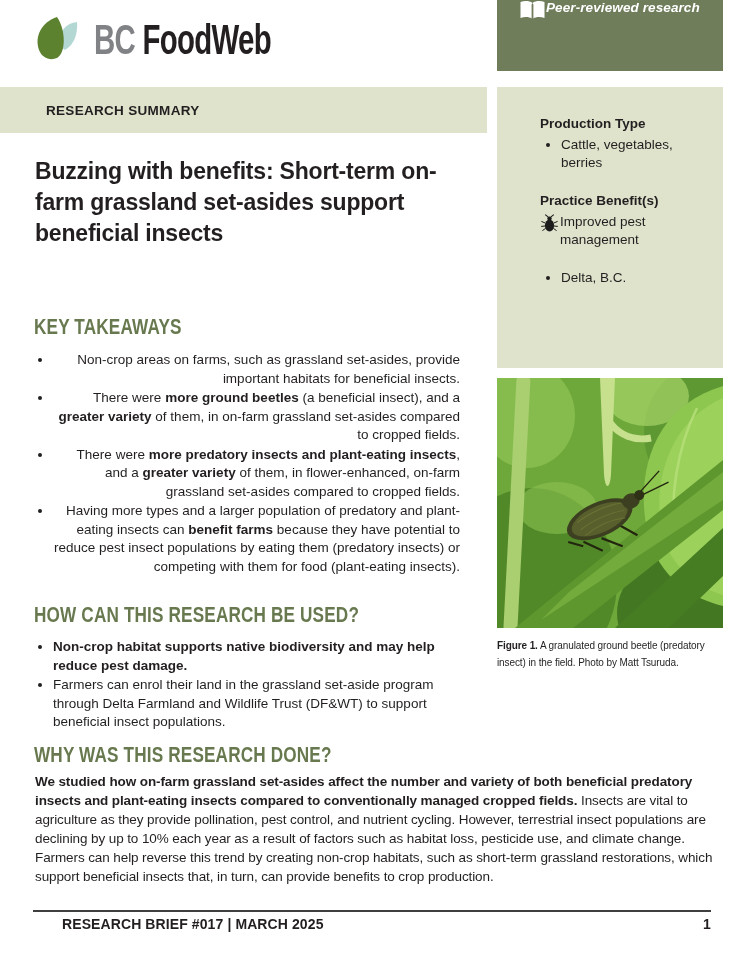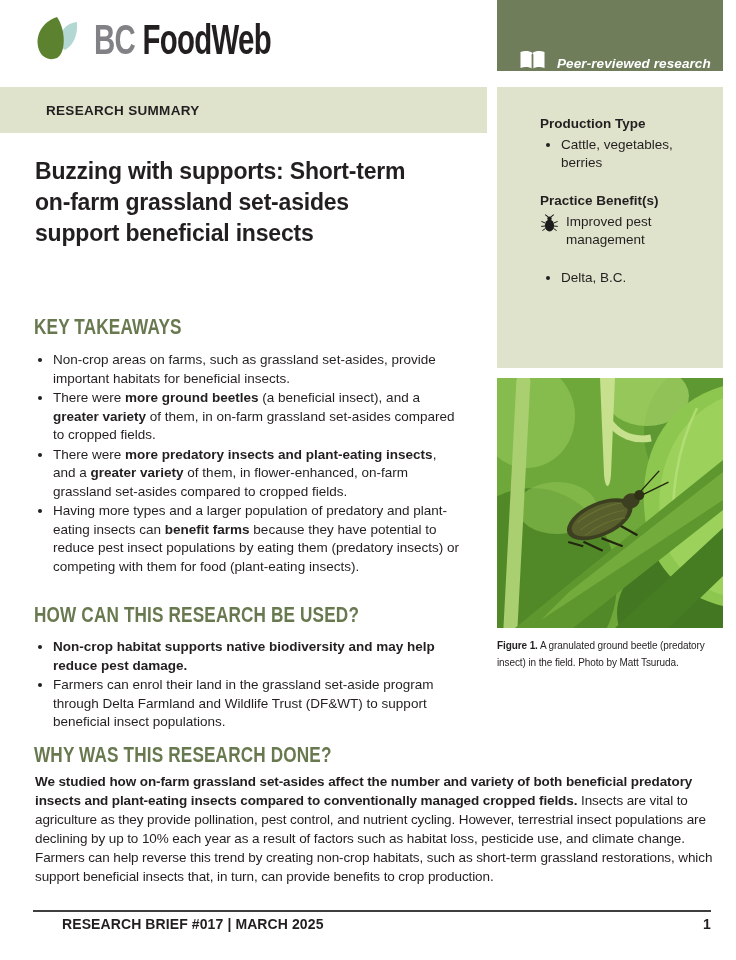--- a/index.html
+++ b/index.html
@@ -9,21 +9,21 @@
 
   
   .logo { position:absolute; left:30px; top:14px; display:flex; align-items:center; gap:12px; }
   .logo-mark { width:52px; height:52px; }
   .logo-text { font-size:42px; font-weight:700; letter-spacing:-1px; white-space:nowrap;
                transform:scaleX(0.70); transform-origin:left center; }
   .logo-bc { color:#808285; }
   .logo-foodweb { color:#231f20; }
 
   .badge { position:absolute; left:497px; top:0; width:226px; height:71px; background:#6f7d5b;
-           display:flex; align-items:flex-end; padding-left:22px; gap:11px; }
+           display:flex; align-items:flex-start; padding-left:22px; }
   .badge-label { color:#ffffff; font-size:13.5px; font-weight:700; font-style:italic; letter-spacing:0.1px; }
   .book-icon { width:27px; height:21px; flex:0 0 auto; }
 
   
   .banner { position:absolute; left:0; top:87px; width:487px; height:46px; background:#dfe3cc;
             display:flex; align-items:center; padding-left:35px; }
   .banner-label { font-size:13.5px; font-weight:700; letter-spacing:0.3px;padding-left:11px; }
 
   
   .title { position:absolute; left:35px; top:156px; width:402px; font-size:23px; font-weight:700;
@@ -34,33 +34,33 @@
                      white-space:nowrap; transform:scaleX(0.78); transform-origin:left center;
                      letter-spacing:0.2px; }
   .h-takeaways { top:314px; }
   .h-used { top:602px; }
   .h-why { top:742px; }
 
   ul.bullets { position:absolute; left:36px; width:424px; list-style:disc outside; padding-left:17px;
                font-size:13.5px; line-height:18.5px; }
   ul.bullets li { margin-bottom:1px; }
   ul.bullets b, .rich b { font-weight:700; }
-  .ul-takeaways { top:351px; }
+  .ul-takeaways { top:351px;text-align:right; }
   .ul-used { top:638px; }
 
   .why-paragraph { position:absolute; left:35px; top:772px; width:678px; font-size:13.5px;
                    line-height:19px; letter-spacing:-0.1px; }
 
   
   .sidebar { position:absolute; left:497px; top:87px; width:226px; height:281px; background:#dfe3cc;
              padding:28px 16px 0 43px; font-size:13.5px; line-height:18px; overflow:hidden; }
   .sidebar h3 { font-size:13.5px; font-weight:700; margin-bottom:3px; }
   .sidebar ul { list-style:disc outside; padding-left:21px; margin-bottom:20px; }
   .benefit-rows { margin-bottom:20px; margin-top:2px; }
-  .benefit-row { display:flex; gap:7px; align-items:flex-start; }
+  .benefit-row { display:flex; gap:1px; align-items:flex-start; }
   .benefit-icon { width:19px; height:19px; flex:0 0 auto; margin-top:1px; }
 
   
   .photo { position:absolute; left:497px; top:378px; width:226px; height:250px; display:block; }
   .caption { position:absolute; left:497px; top:637px; width:220px; font-size:10px; line-height:17px;
              letter-spacing:-0.1px; }
 
   
   .footer-rule { position:absolute; left:33px; top:910px; width:678px; border-top:2px solid #3f3f3f; }
   .footer { position:absolute; left:33px; top:916px; width:678px; display:flex; justify-content:space-between;
@@ -84,21 +84,21 @@
       <path d="M13.5,3 C10.5,0.8 5.5,0.6 1.5,2 L1.5,18 C5.5,16.6 10.5,16.8 12.6,18.6 L12.6,4.6 Z" fill="#ffffff"></path>
       <path d="M13.5,3 C16.5,0.8 21.5,0.6 25.5,2 L25.5,18 C21.5,16.6 16.5,16.8 14.4,18.6 L14.4,4.6 Z" fill="#ffffff"></path>
     </svg>
     <span class="badge-label">Peer-reviewed research</span>
   </div>
 
   <div class="banner">
     <span class="banner-label">RESEARCH SUMMARY</span>
   </div>
 
-  <h1 class="title">Buzzing with supports: Short-term on-farm grassland set-asides support beneficial insects</h1>
+  <h1 class="title">Buzzing with benefits: Short-term on-farm grassland set-asides support beneficial insects</h1>
 
   <h2 class="section-heading h-takeaways">KEY TAKEAWAYS</h2>
   <ul class="bullets ul-takeaways">
       <li><span>Non-crop areas on farms, such as grassland set-asides, provide important habitats for beneficial insects.</span></li>
       <li><span>There were </span><b>more ground beetles</b><span> (a beneficial insect), and a </span><b>greater variety</b><span> of them, in on-farm grassland set-asides compared to cropped fields.</span></li>
       <li><span>There were </span><b>more predatory insects and plant-eating insects</b><span>, and a </span><b>greater variety</b><span> of them, in flower-enhanced, on-farm grassland set-asides compared to cropped fields.</span></li>
       <li><span>Having more types and a larger population of predatory and plant-eating insects can </span><b>benefit farms</b><span> because they have potential to reduce pest insect populations by eating them (predatory insects) or competing with them for food (plant-eating insects).</span></li>
     </ul>
 
   <h2 class="section-heading h-used">HOW CAN THIS RESEARCH BE USED?</h2>

